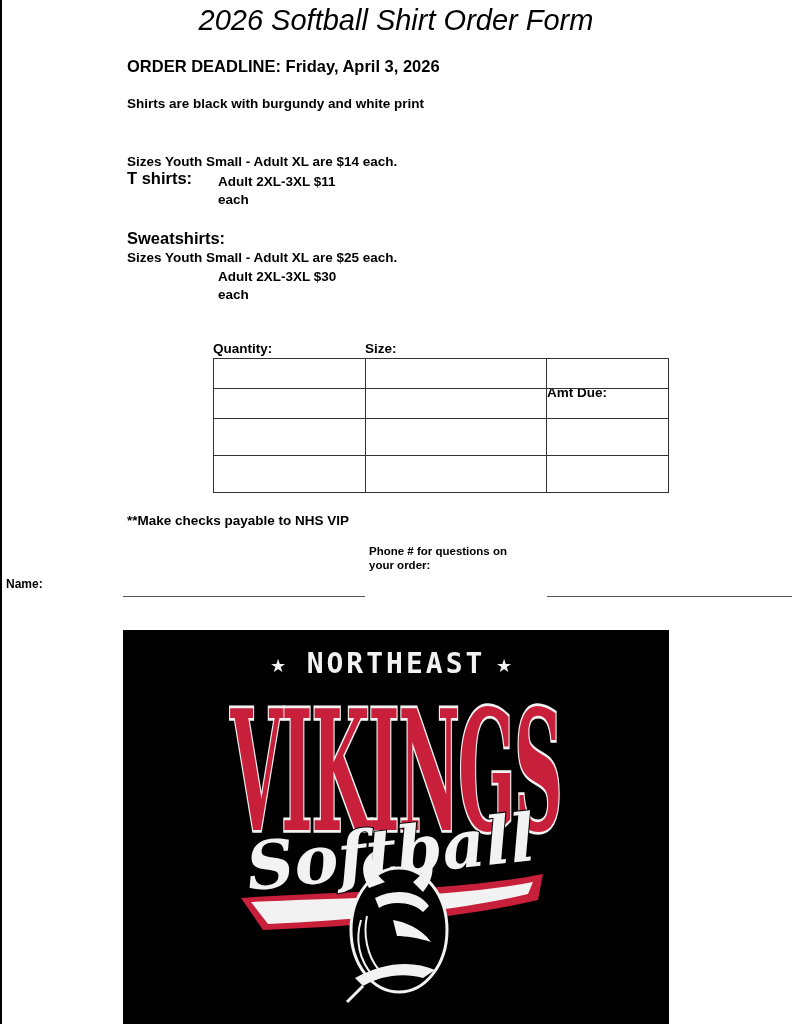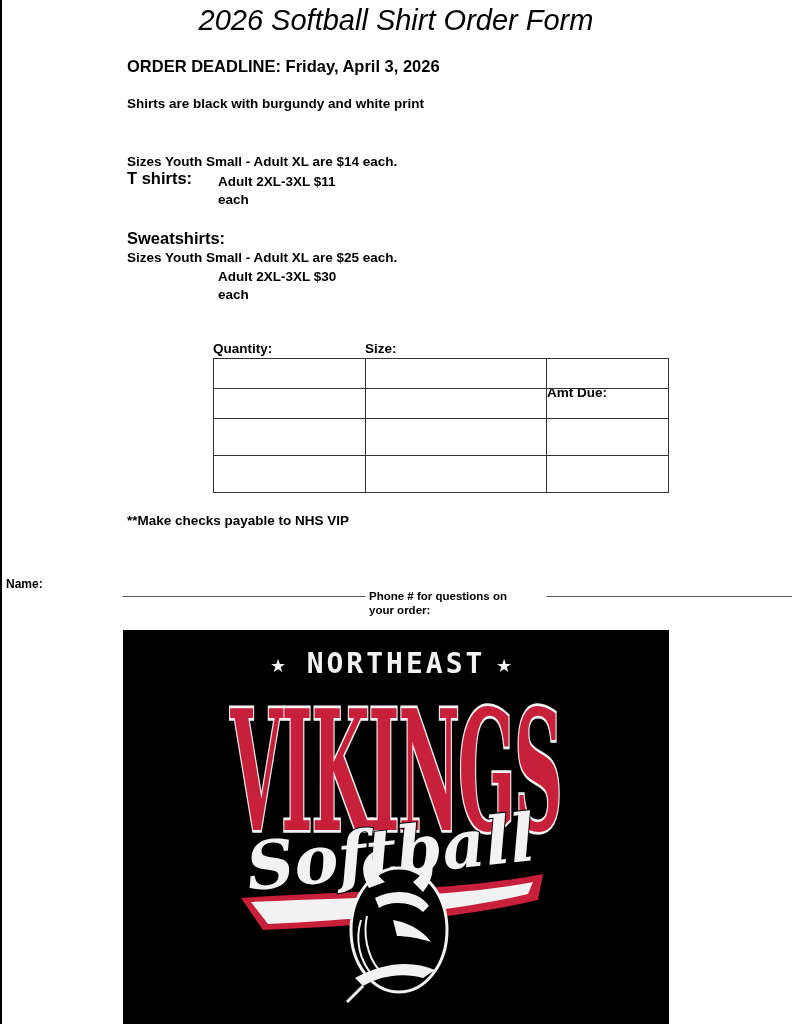--- a/index.html
+++ b/index.html
@@ -31,21 +31,21 @@
 
   .order-table { position: absolute; left: 213px; top: 340px; width: 456px; }
   .order-table .hdr { position: relative; height: 18px; font-weight: bold; font-size: 13.5px; }
   .order-table .hdr span { position: absolute; top: 1px; }
   .grid { position: absolute; top: 18px; left: 0; border-collapse: collapse; width: 456px; }
   .grid td { border: 1.3px solid #333; padding: 0; }
   .pay { left: 127px; top: 513px; font-size: 13.5px; }
 
   .name-label { left: 6px; top: 577px; font-size: 12px; }
   .name-line { position: absolute; left: 123px; top: 596px; width: 242px; height: 0; border-top: 1.3px solid #555; }
-  .phone-label { position: absolute; left: 369px; top: 589px; font-size: 11.5px; font-weight: bold; line-height: 14px; }
+  .phone-label { position: absolute; left: 369px; top: 544px; font-size: 11.5px; font-weight: bold; line-height: 14px; }
   .phone-line { position: absolute; left: 547px; top: 596px; width: 245px; height: 0; border-top: 1.3px solid #555; }
 
   .artwork { position: absolute; left: 123px; top: 630px; width: 546px; height: 394px; background: #000; overflow: hidden; }
   .artwork svg { display: block; }
 </style>
 </head>
 <body>
 
 <div class="left-rule"></div>
 

